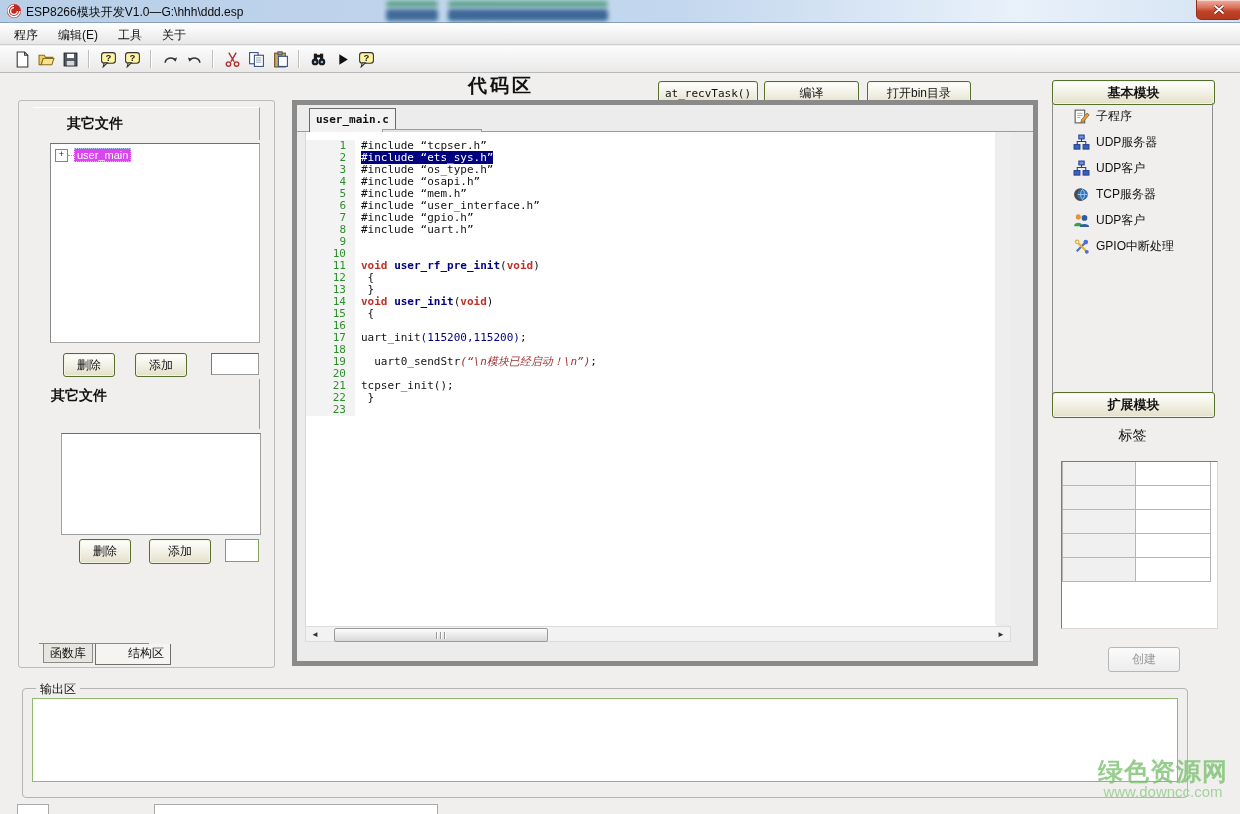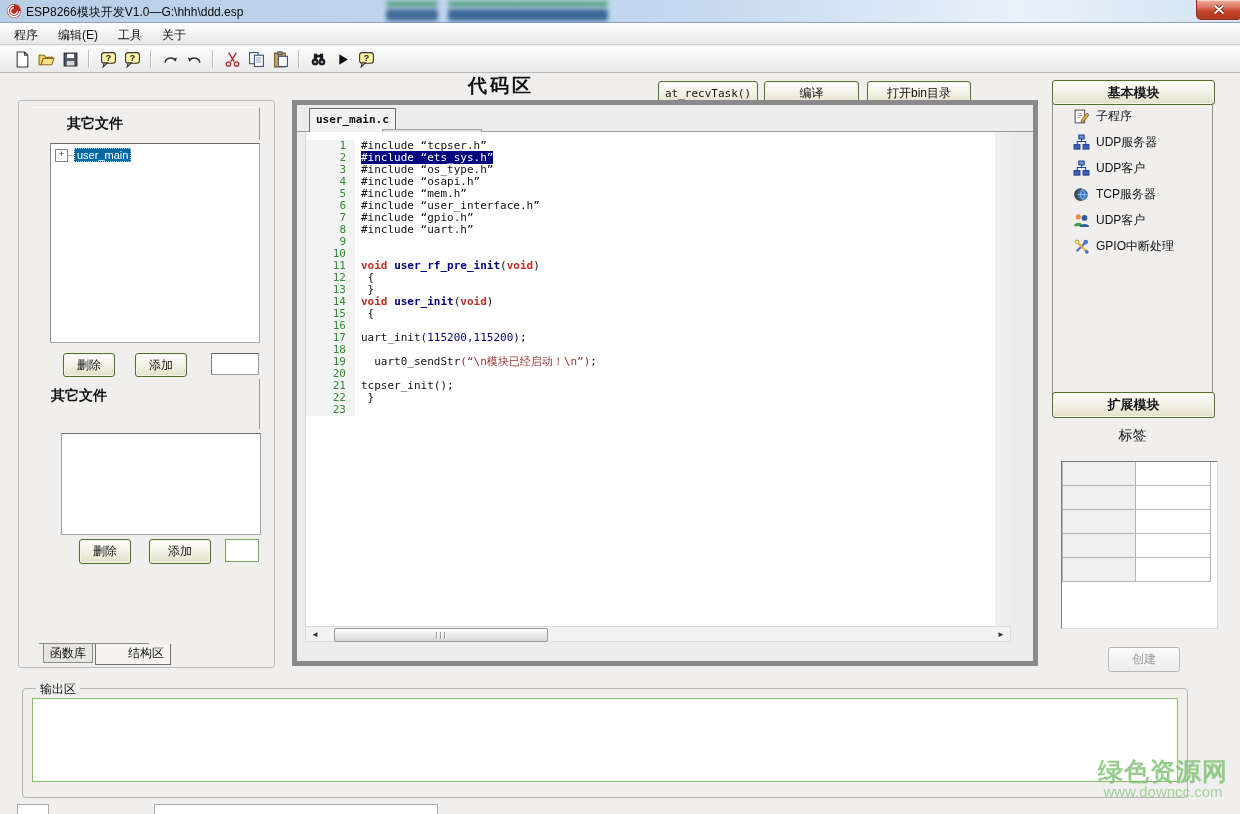--- a/index.html
+++ b/index.html
@@ -48,21 +48,21 @@
     border:1px solid #bcbcbc;border-radius:3px;background:#f0efee;}
   #run-title{position:absolute;left:48px;top:14px;font-size:14px;font-weight:bold;}
   #run-header-box{position:absolute;left:14px;top:6px;width:226px;height:32px;
     border-right:1px solid #9c9c9c;border-top:1px solid #fbfbfb;}
   #tree-box{position:absolute;left:31px;top:42px;width:208px;height:198px;background:#fff;
     border:1px solid #a8a8a8;border-top-color:#6e6e6e;border-left-color:#8a8a8a;}
   .tree-row{display:flex;align-items:center;margin:4px 0 0 4px;}
   .expander{width:11px;height:11px;border:1px solid #848484;background:#fff;
     font-size:9px;line-height:9px;text-align:center;color:#222;flex:0 0 auto;}
   .tree-dots{width:6px;border-top:1px dotted #9a9a9a;height:0;}
-  .tree-label{background:#0369a1;color:#fff;font-size:11px;padding:1px 3px;
+  .tree-label{background:#d946ef;color:#fff;font-size:11px;padding:1px 3px;
     outline:1px dotted #b9cdee;outline-offset:-1px;}
   #btn-del1{left:44px;top:252px;width:50px;height:22px;}
   #btn-add1{left:116px;top:252px;width:50px;height:22px;}
   #input1{left:192px;top:252px;width:48px;height:22px;}
   #other-title{position:absolute;left:32px;top:286px;font-size:14px;font-weight:bold;}
   #other-header-line{position:absolute;left:14px;top:278px;width:226px;height:50px;
     border-right:1px solid #9c9c9c;}
   #list-box{position:absolute;left:42px;top:332px;width:198px;height:100px;background:#fff;
     border:1px solid #a0a0a0;border-top-color:#6e6e6e;}
   #btn-del2{left:60px;top:438px;width:50px;height:23px;}
@@ -92,21 +92,21 @@
   .code-line{display:flex;height:12px;line-height:12px;white-space:pre;
     font-family:"DejaVu Sans Mono",monospace;font-size:11px;}
   .ln{width:40px;flex:0 0 auto;text-align:right;padding-right:9px;color:#2f8f2f;background:#f3f3f3;}
   .lc{padding-left:6px;}
   .lc.hl{background:transparent;}
   .lc.hl span{background:#000080;color:#fff !important;}
   .c-p{color:#111;}
   .c-k{color:#c03028;font-weight:bold;}
   .c-f{color:#000080;font-weight:bold;}
   .c-n{color:#000080;}
-  .c-s{color:#a03030;}
+  .c-s{color:#a03030;font-style:italic;}
   #hscroll{position:absolute;left:8px;top:521px;width:706px;height:16px;background:#f2f2f2;
     border:1px solid #dcdcdc;box-sizing:border-box;}
   .scroll-arrow{position:absolute;top:1px;width:14px;height:12px;display:flex;align-items:center;justify-content:center;
     font-size:8px;color:#333;}
   #sa-left{left:2px;} #sa-right{right:2px;}
   #hthumb{position:absolute;left:28px;top:1px;width:212px;height:12px;
     background:linear-gradient(180deg,#fdfdfd,#d8d8d8);border:1px solid #9a9a9a;border-radius:2px;
     display:flex;align-items:center;justify-content:center;gap:2px;}
   #hthumb i{display:block;width:1px;height:7px;background:#9a9a9a;border-right:1px solid #fff;}
 

